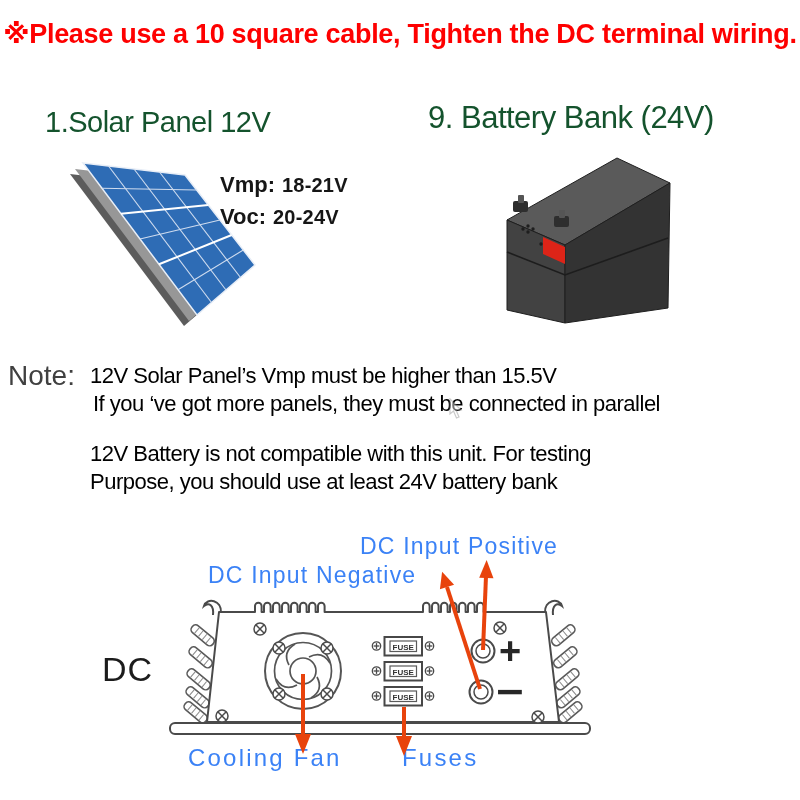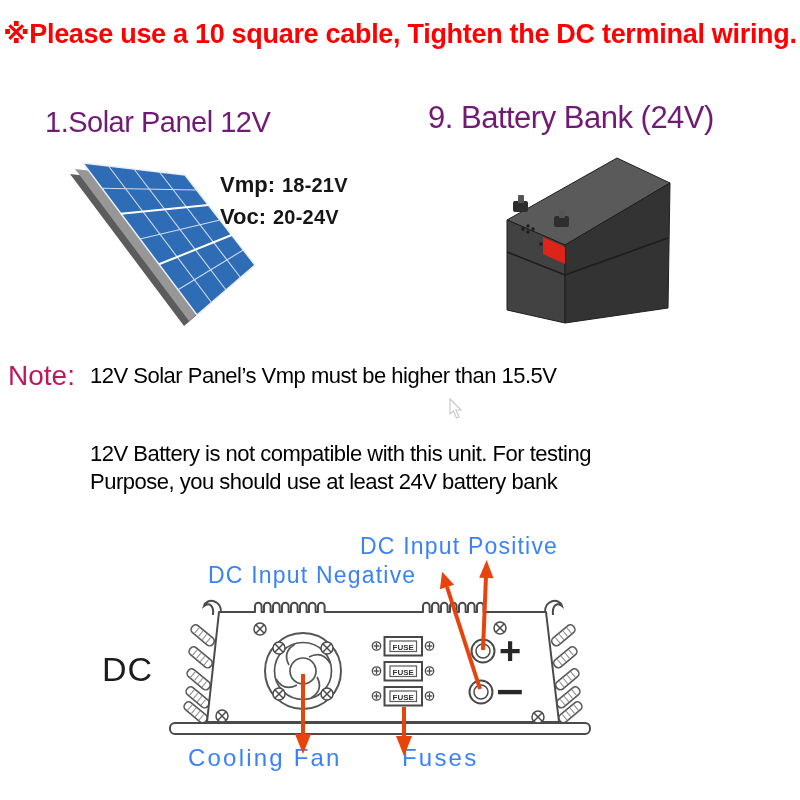--- a/index.html
+++ b/index.html
@@ -6,28 +6,28 @@
   .canvas{
     position:relative;width:800px;height:800px;background:#ffffff;overflow:hidden;
     font-family:"Liberation Sans","DejaVu Sans",sans-serif;
   }
   .abs{position:absolute;}
   .warning{
     left:0;top:18px;width:800px;text-align:center;
     color:#fe0000;font-size:27px;font-weight:700;letter-spacing:-0.3px;
     font-family:"Liberation Sans","DejaVu Sans",sans-serif;
   }
-  .sec-title{color:#701a75;letter-spacing:-0.5px;white-space:nowrap;text-align:right;}
+  .sec-title{color:#14532d;letter-spacing:-0.5px;white-space:nowrap;text-align:right;}
   .title-solar{left:45px;top:106px;font-size:29px;}
   .title-battery{left:428px;top:100px;font-size:31px;}
   .specs{left:220px;top:172px;color:#161616;}
   .spec-row{display:flex;align-items:baseline;height:32px;}
   .spec-label{font-size:22px;font-weight:700;margin-right:7px;}
   .spec-value{font-size:20px;font-weight:700;letter-spacing:0.2px;}
-  .note-label{left:8px;top:360px;color:#be185d;font-size:28px;white-space:nowrap;}
+  .note-label{left:8px;top:360px;color:#404040;font-size:28px;white-space:nowrap;}
   .note-line{color:#000000;font-size:22px;letter-spacing:-0.5px;white-space:nowrap;}
   .nl0{left:90px;top:363px;}
   .nl1{left:93px;top:391px;}
   .nl2{left:90px;top:441px;text-align:right;}
   .nl3{left:90px;top:469px;}
   .diag-label{color:#3b82f6;font-size:23px;letter-spacing:1.2px;white-space:nowrap;}
   .lbl-pos{left:360px;top:533px;}
   .lbl-neg{left:208px;top:562px;}
   .lbl-fan{left:188px;top:744px;font-size:24px;letter-spacing:2.2px;}
   .lbl-fuses{left:402px;top:744px;font-size:24px;letter-spacing:2.2px;}
@@ -94,20 +94,21 @@
       <circle cx="56" cy="91" r="1.7"></circle>
         <circle cx="61" cy="94" r="1.7"></circle>
       <circle cx="56" cy="97" r="1.7"></circle>
         <circle cx="51" cy="94" r="1.7"></circle>
     </g>
     <polygon points="53,87 75,97 75,114 53,104" fill="#dd2418"></polygon>
   </svg>
 
   <div class="abs note-label">Note:</div>
   <div class="abs note-line nl0">12V Solar Panel’s Vmp must be higher than 15.5V</div>
+  <div class="abs note-line nl1">If you ‘ve got more panels, they must be connected in parallel</div>
   <div class="abs note-line nl2">12V Battery is not compatible with this unit. For testing</div>
   <div class="abs note-line nl3">Purpose, you should use at least 24V battery bank</div>
 
   <svg class="abs" style="left:448px;top:398px;" width="18" height="22" viewBox="0 0 18 22" opacity="0.45">
     <polygon points="2,1 13,12 8,12 11,19 8.5,20 5.5,13 2,16" fill="#ffffff" stroke="#8a8a8a" stroke-width="1.2"></polygon>
   </svg>
 
   <div class="abs diag-label lbl-pos">DC Input Positive</div>
   <div class="abs diag-label lbl-neg">DC Input Negative</div>
   <div class="abs dc-big">DC</div>

